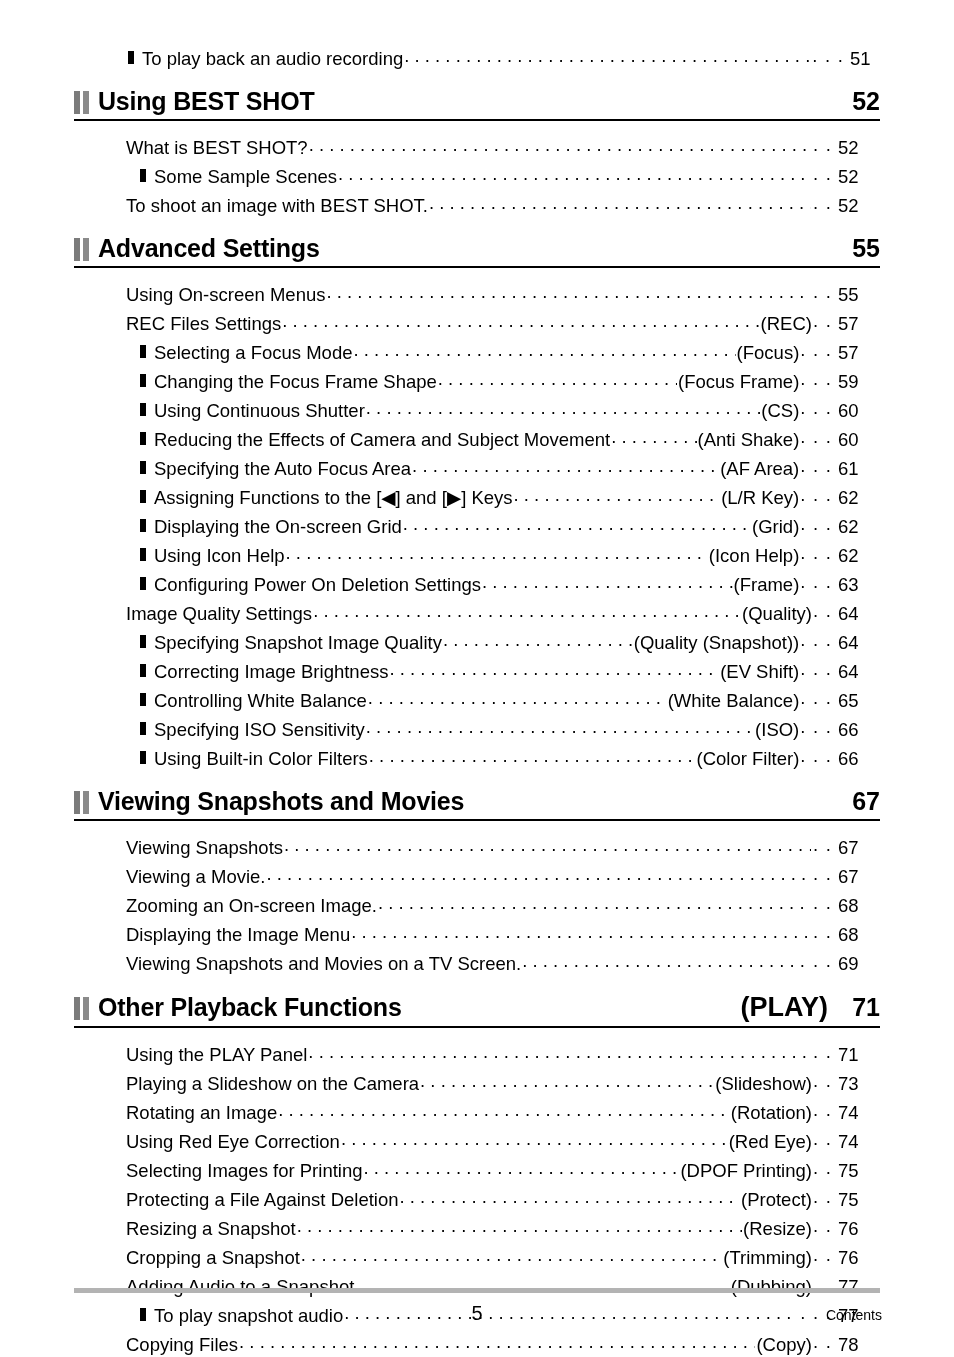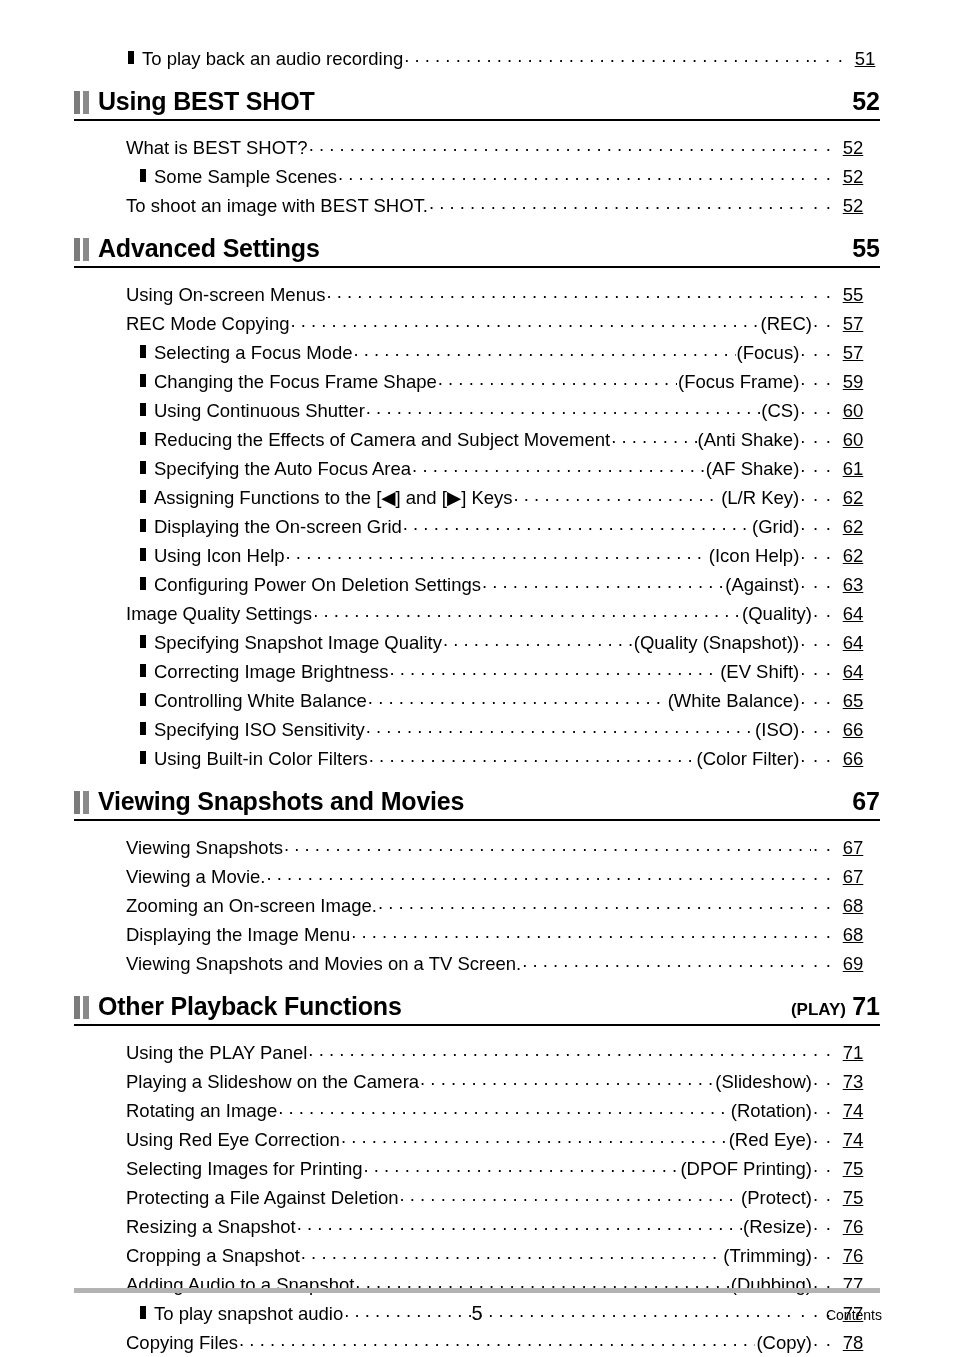--- a/index.html
+++ b/index.html
@@ -57,24 +57,24 @@
     background: #8a8a8a;
   }
   .section-title {
     font-size: 25px;
     font-weight: bold;
     letter-spacing: -0.2px;
     white-space: nowrap;
   }
   .section-spacer { flex: 1 1 auto; }
   .section-tag {
-    font-size: 17px;
+    font-size: 27px;
     font-weight: bold;
     white-space: nowrap;
-    margin-right: 0;
+    margin-right: 18px;
   }
   .section-page {
     font-size: 25px;
     font-weight: bold;
     white-space: nowrap;
     min-width: 34px;
     text-align: right;
   }
   .section-rule {
     border-top: 2px solid #000000;
@@ -132,23 +132,22 @@
     flex: 0 0 auto;
     font-size: 18.5px;
     position: relative;
     top: -3px;
     letter-spacing: 1.2px;
     padding-left: 1px;
   }
   .entry-page {
     flex: 0 0 auto;
     width: 30px;
-    text-align: center;
+    text-align: left;
     margin-left: 6px;
-    text-decoration: underline;
   }
 
   
   .footer-bar {
     position: absolute;
     left: 74px;
     top: 1288px;
     width: 806px;
     height: 5px;
     background: #b3b3b3;
@@ -223,21 +222,21 @@
         </div>
         <div class="section-rule"></div>
         <div class="entries">
           <div class="entry level1">
             <span class="entry-label">Using On-screen Menus</span>
             <span class="leader"></span>
             <span class="entry-dots">. .</span>
             <span class="entry-page">55</span>
           </div>
           <div class="entry level1">
-            <span class="entry-label">REC Mode Copying</span>
+            <span class="entry-label">REC Files Settings</span>
             <span class="leader"></span>
             <span class="entry-tag">(REC)</span>
             <span class="entry-dots">. .</span>
             <span class="entry-page">57</span>
           </div>
           <div class="entry level2">
             <span class="bullet"></span>
             <span class="entry-label">Selecting a Focus Mode</span>
             <span class="leader"></span>
             <span class="entry-tag">(Focus)</span>
@@ -265,21 +264,21 @@
             <span class="entry-label">Reducing the Effects of Camera and Subject Movement</span>
             <span class="leader"></span>
             <span class="entry-tag">(Anti Shake)</span>
             <span class="entry-dots">. . .</span>
             <span class="entry-page">60</span>
           </div>
           <div class="entry level2">
             <span class="bullet"></span>
             <span class="entry-label">Specifying the Auto Focus Area</span>
             <span class="leader"></span>
-            <span class="entry-tag">(AF Shake)</span>
+            <span class="entry-tag">(AF Area)</span>
             <span class="entry-dots">. . .</span>
             <span class="entry-page">61</span>
           </div>
           <div class="entry level2">
             <span class="bullet"></span>
             <span class="entry-label">Assigning Functions to the [◀] and [▶] Keys</span>
             <span class="leader"></span>
             <span class="entry-tag">(L/R Key)</span>
             <span class="entry-dots">. . .</span>
             <span class="entry-page">62</span>
@@ -297,21 +296,21 @@
             <span class="entry-label">Using Icon Help</span>
             <span class="leader"></span>
             <span class="entry-tag">(Icon Help)</span>
             <span class="entry-dots">. . .</span>
             <span class="entry-page">62</span>
           </div>
           <div class="entry level2">
             <span class="bullet"></span>
             <span class="entry-label">Configuring Power On Deletion Settings</span>
             <span class="leader"></span>
-            <span class="entry-tag">(Against)</span>
+            <span class="entry-tag">(Frame)</span>
             <span class="entry-dots">. . .</span>
             <span class="entry-page">63</span>
           </div>
           <div class="entry level1">
             <span class="entry-label">Image Quality Settings</span>
             <span class="leader"></span>
             <span class="entry-tag">(Quality)</span>
             <span class="entry-dots">. .</span>
             <span class="entry-page">64</span>
           </div>

